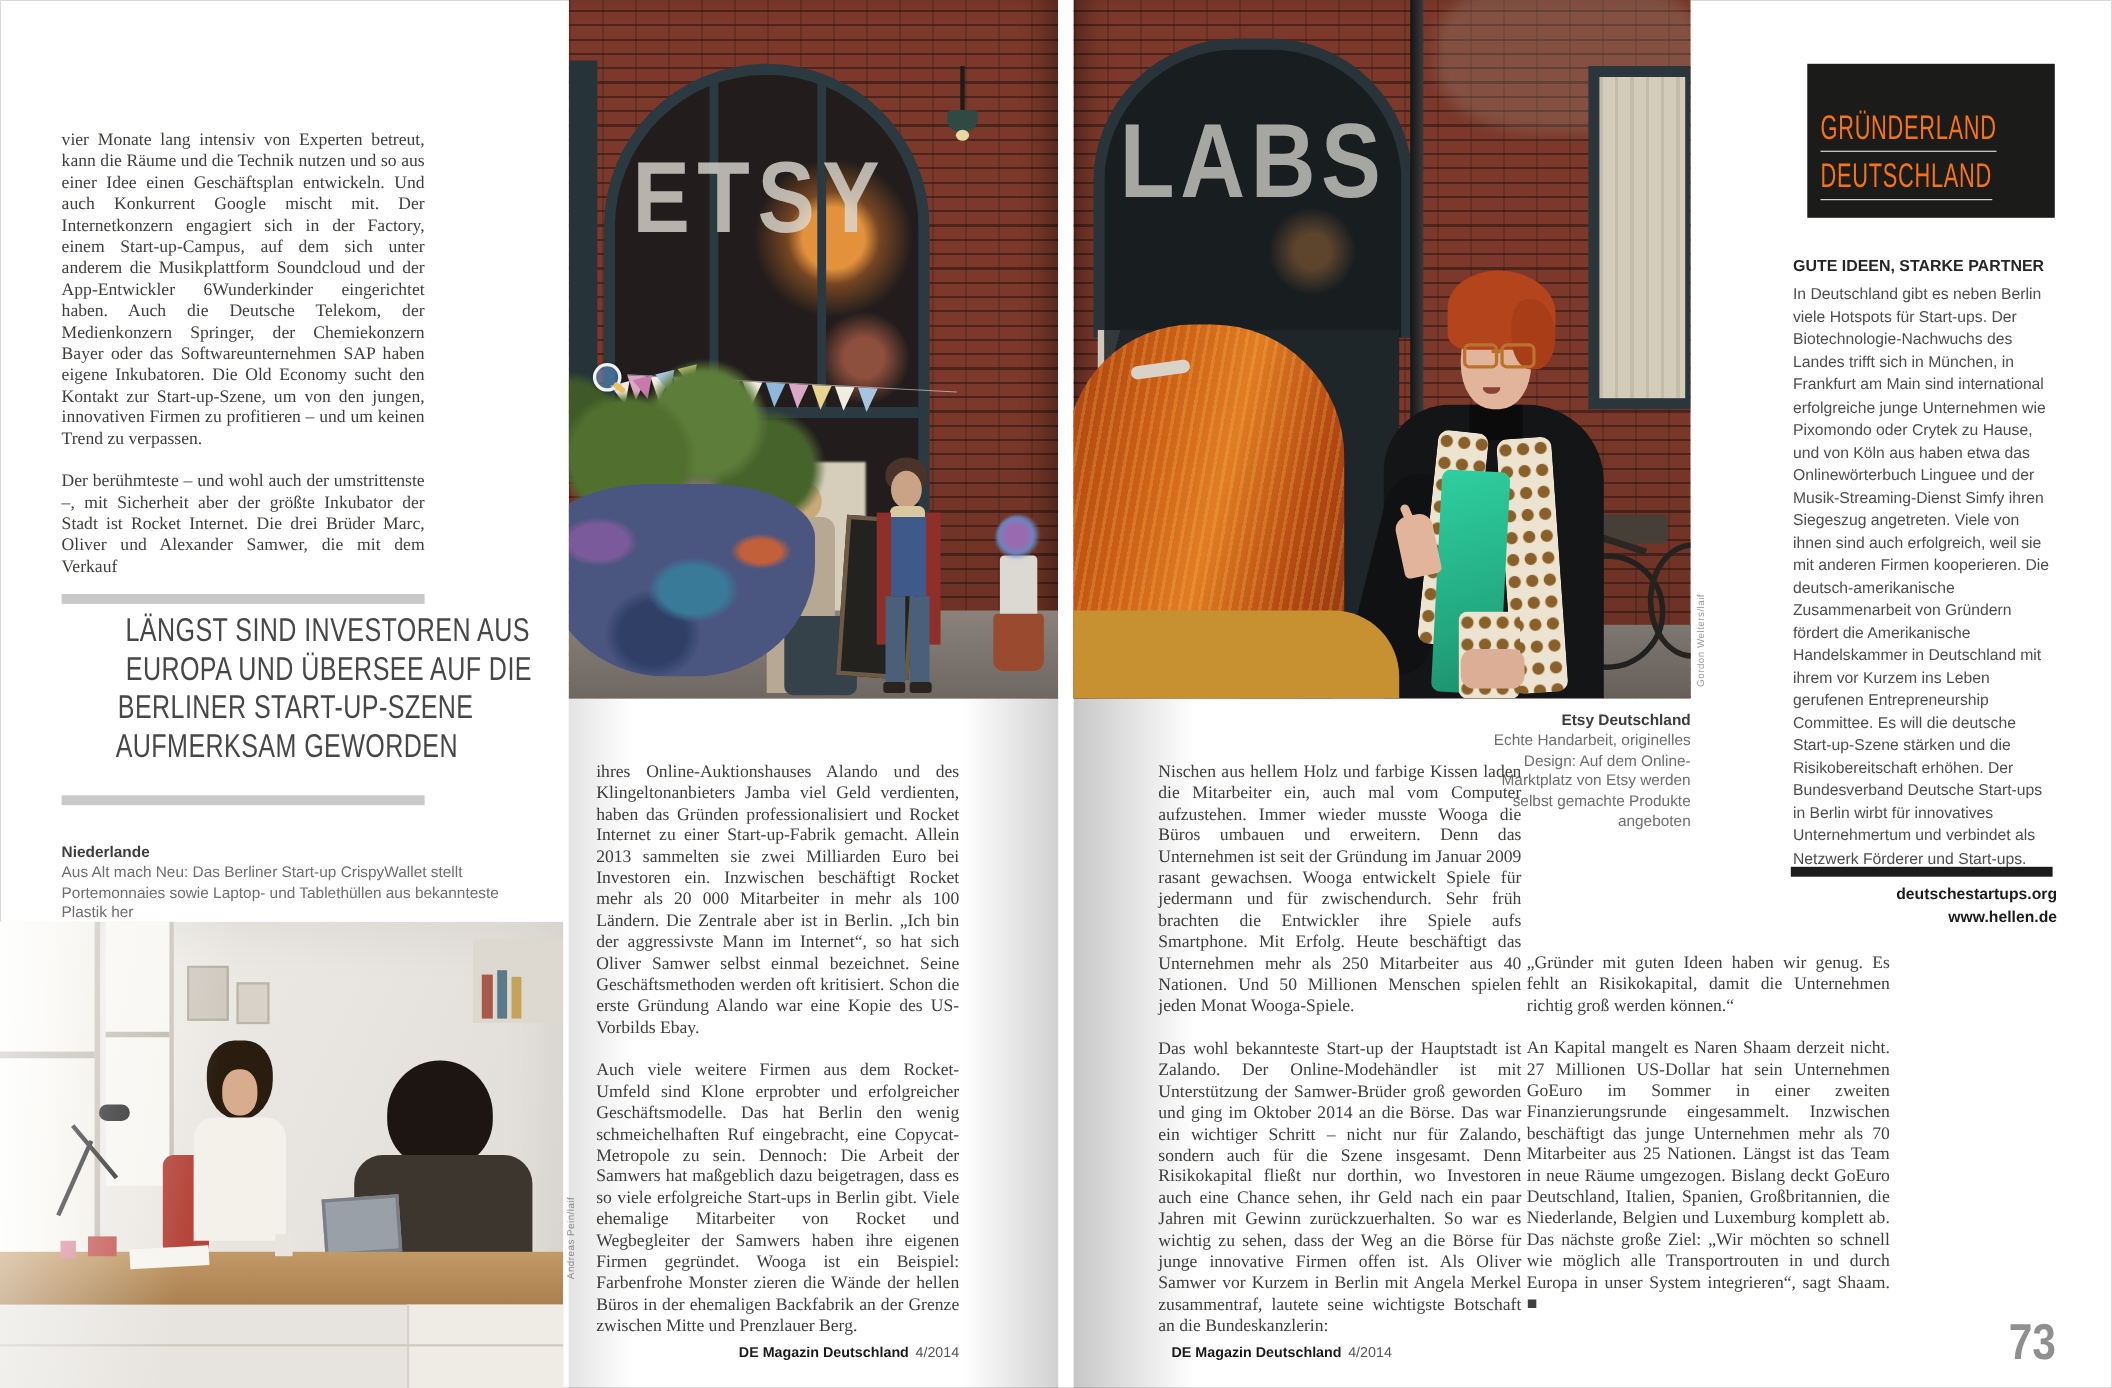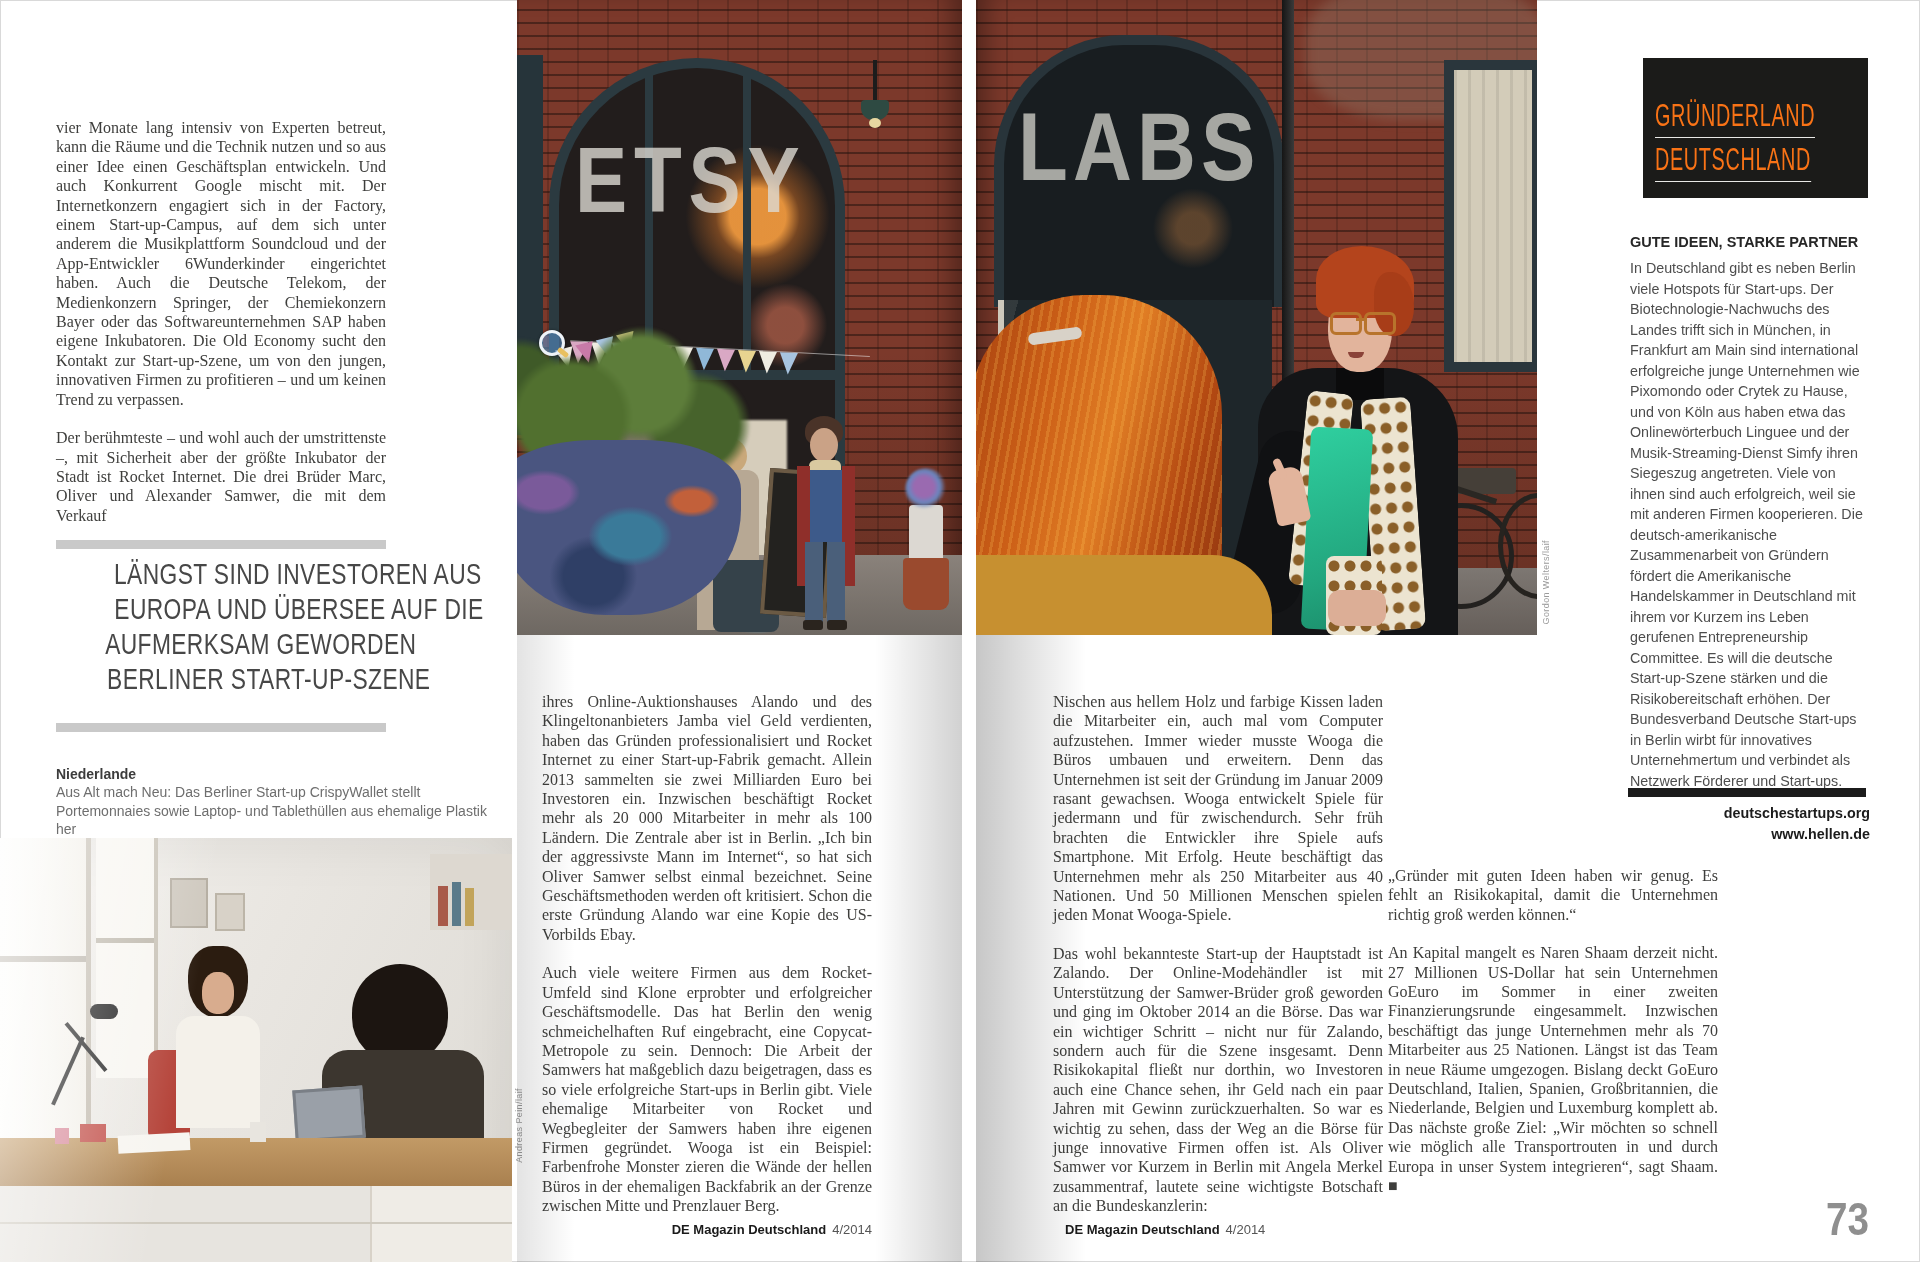--- a/index.html
+++ b/index.html
@@ -66,28 +66,28 @@
 
   <div class="bodycol" style="left:56px;top:118px;">
     <p>vier Monate lang intensiv von Experten betreut, kann die Räume und die Technik nutzen und so aus einer Idee einen Geschäftsplan entwickeln. Und auch Konkurrent Google mischt mit. Der Internetkonzern engagiert sich in der Factory, einem Start-up-Campus, auf dem sich unter anderem die Musikplattform Soundcloud und der App-Entwickler 6Wunderkinder eingerichtet haben. Auch die Deutsche Telekom, der Medienkonzern Springer, der Chemiekonzern Bayer oder das Softwareunternehmen SAP haben eigene Inkubatoren. Die Old Economy sucht den Kontakt zur Start-up-Szene, um von den jungen, innovativen Firmen zu profitieren – und um keinen Trend zu verpassen.</p>
     <p>Der berühmteste – und wohl auch der umstrittenste –, mit Sicherheit aber der größte Inkubator der Stadt ist Rocket Internet. Die drei Brüder Marc, Oliver und Alexander Samwer, die mit dem Verkauf</p>
   </div>
 
   <div class="pq-bar" style="top:540px;"></div>
   <div class="pq">
     <div class="pq-line"><span>LÄNGST SIND INVESTOREN AUS</span></div>
     <div class="pq-line"><span>EUROPA UND ÜBERSEE AUF DIE</span></div>
+    <div class="pq-line"><span>BERLINER START-UP-SZENE</span></div>
     <div class="pq-line"><span>AUFMERKSAM GEWORDEN</span></div>
-    <div class="pq-line"><span>BERLINER START-UP-SZENE</span></div>
   </div>
   <div class="pq-bar" style="top:723px;"></div>
 
   <div class="abs" style="left:56px;top:765px;width:440px;">
     <div class="cap-title">Niederlande</div>
-    <div class="cap-body">Aus Alt mach Neu: Das Berliner Start-up CrispyWallet stellt Portemonnaies sowie Laptop- und Tablethüllen aus ehemalige Plastik her</div>
+    <div class="cap-body">Aus Alt mach Neu: Das Berliner Start-up CrispyWallet stellt Portemonnaies sowie Laptop- und Tablethüllen aus bekannteste Plastik her</div>
   </div>
 
   <div class="ph" style="left:0;top:838px;width:512px;height:424px;background:linear-gradient(115deg,#f2f0ec 0%,#e9e6e1 45%,#dedbd5 100%);box-shadow:inset 0 0 60px rgba(0,0,0,.08);">
     <div style="left:0;top:0;width:86px;height:300px;background:linear-gradient(90deg,#fdfdfb,#f2efe8);border-right:5px solid #c3bcb0;"></div>
     <div style="left:0;top:118px;width:86px;height:6px;background:#b8b2a8;"></div>
     <div style="left:96px;top:0;width:58px;height:240px;background:#f8f6f1;border-right:4px solid #c8c2b6;"></div>
     <div style="left:96px;top:100px;width:58px;height:5px;background:#bdb7ab;"></div>
     <div style="left:170px;top:40px;width:34px;height:46px;background:#cfc9bf;border:2px solid #b5aea2;"></div>
     <div style="left:215px;top:55px;width:26px;height:34px;background:#d8d2c8;border:2px solid #bcb5a8;"></div>
     <div style="left:430px;top:16px;width:82px;height:76px;background:#ddd8d0;"></div>
@@ -247,20 +247,24 @@
       <div style="left:-6px;top:295px;width:252px;height:345px;border-radius:115px 120px 24px 18px;
                   background:linear-gradient(105deg,#a8420f,#cc5f17 30%,#e07d24 52%,#b54a12 76%,#8f3510);"></div>
       <div style="left:-6px;top:295px;width:252px;height:345px;border-radius:115px 120px 24px 18px;
                   background:repeating-linear-gradient(100deg, rgba(255,200,90,.22) 0 3px, rgba(0,0,0,0) 3px 9px);"></div>
       <div style="left:52px;top:330px;width:54px;height:12px;background:#d8d2c8;border-radius:6px;transform:rotate(-8deg);"></div>
       <div style="left:-6px;top:555px;width:302px;height:80px;background:#c79030;border-radius:0 60px 0 0;"></div>
     </div>
   </div>
   <div class="vcred" style="left:1541px;top:540px;">Gordon Welters/laif</div>
 
+  <div class="abs" style="left:1337px;top:645px;width:200px;text-align:right;">
+    <div class="cap-title">Etsy Deutschland</div>
+    <div class="cap-body">Echte Handarbeit, originelles Design: Auf dem Online-Marktplatz von Etsy werden selbst gemachte Produkte angeboten</div>
+  </div>
 
   <div class="bodycol" style="left:542px;top:692px;">
     <p>ihres Online-Auktionshauses Alando und des Klingeltonanbieters Jamba viel Geld verdienten, haben das Gründen professionalisiert und Rocket Internet zu einer Start-up-Fabrik gemacht. Allein 2013 sammelten sie zwei Milliarden Euro bei Investoren ein. Inzwischen beschäftigt Rocket mehr als 20 000 Mitarbeiter in mehr als 100 Ländern. Die Zentrale aber ist in Berlin. „Ich bin der aggressivste Mann im Internet“, so hat sich Oliver Samwer selbst einmal bezeichnet. Seine Geschäftsmethoden werden oft kritisiert. Schon die erste Gründung Alando war eine Kopie des US-Vorbilds Ebay.</p>
     <p>Auch viele weitere Firmen aus dem Rocket-Umfeld sind Klone erprobter und erfolgreicher Geschäftsmodelle. Das hat Berlin den wenig schmeichelhaften Ruf eingebracht, eine Copycat-Metropole zu sein. Dennoch: Die Arbeit der Samwers hat maßgeblich dazu beigetragen, dass es so viele erfolgreiche Start-ups in Berlin gibt. Viele ehemalige Mitarbeiter von Rocket und Wegbegleiter der Samwers haben ihre eigenen Firmen gegründet. Wooga ist ein Beispiel: Farbenfrohe Monster zieren die Wände der hellen Büros in der ehemaligen Backfabrik an der Grenze zwischen Mitte und Prenzlauer Berg.</p>
   </div>
 
   <div class="bodycol" style="left:1053px;top:692px;">
     <p>Nischen aus hellem Holz und farbige Kissen laden die Mitarbeiter ein, auch mal vom Computer aufzustehen. Immer wieder musste Wooga die Büros umbauen und erweitern. Denn das Unternehmen ist seit der Gründung im Januar 2009 rasant gewachsen. Wooga entwickelt Spiele für jedermann und für zwischendurch. Sehr früh brachten die Entwickler ihre Spiele aufs Smartphone. Mit Erfolg. Heute beschäftigt das Unternehmen mehr als 250 Mitarbeiter aus 40 Nationen. Und 50 Millionen Menschen spielen jeden Monat Wooga-Spiele.</p>
     <p>Das wohl bekannteste Start-up der Hauptstadt ist Zalando. Der Online-Modehändler ist mit Unterstützung der Samwer-Brüder groß geworden und ging im Oktober 2014 an die Börse. Das war ein wichtiger Schritt – nicht nur für Zalando, sondern auch für die Szene insgesamt. Denn Risikokapital fließt nur dorthin, wo Investoren auch eine Chance sehen, ihr Geld nach ein paar Jahren mit Gewinn zurückzuerhalten. So war es wichtig zu sehen, dass der Weg an die Börse für junge innovative Firmen offen ist. Als Oliver Samwer vor Kurzem in Berlin mit Angela Merkel zusammentraf, lautete seine wichtigste Botschaft an die Bundeskanzlerin:</p>
   </div>

